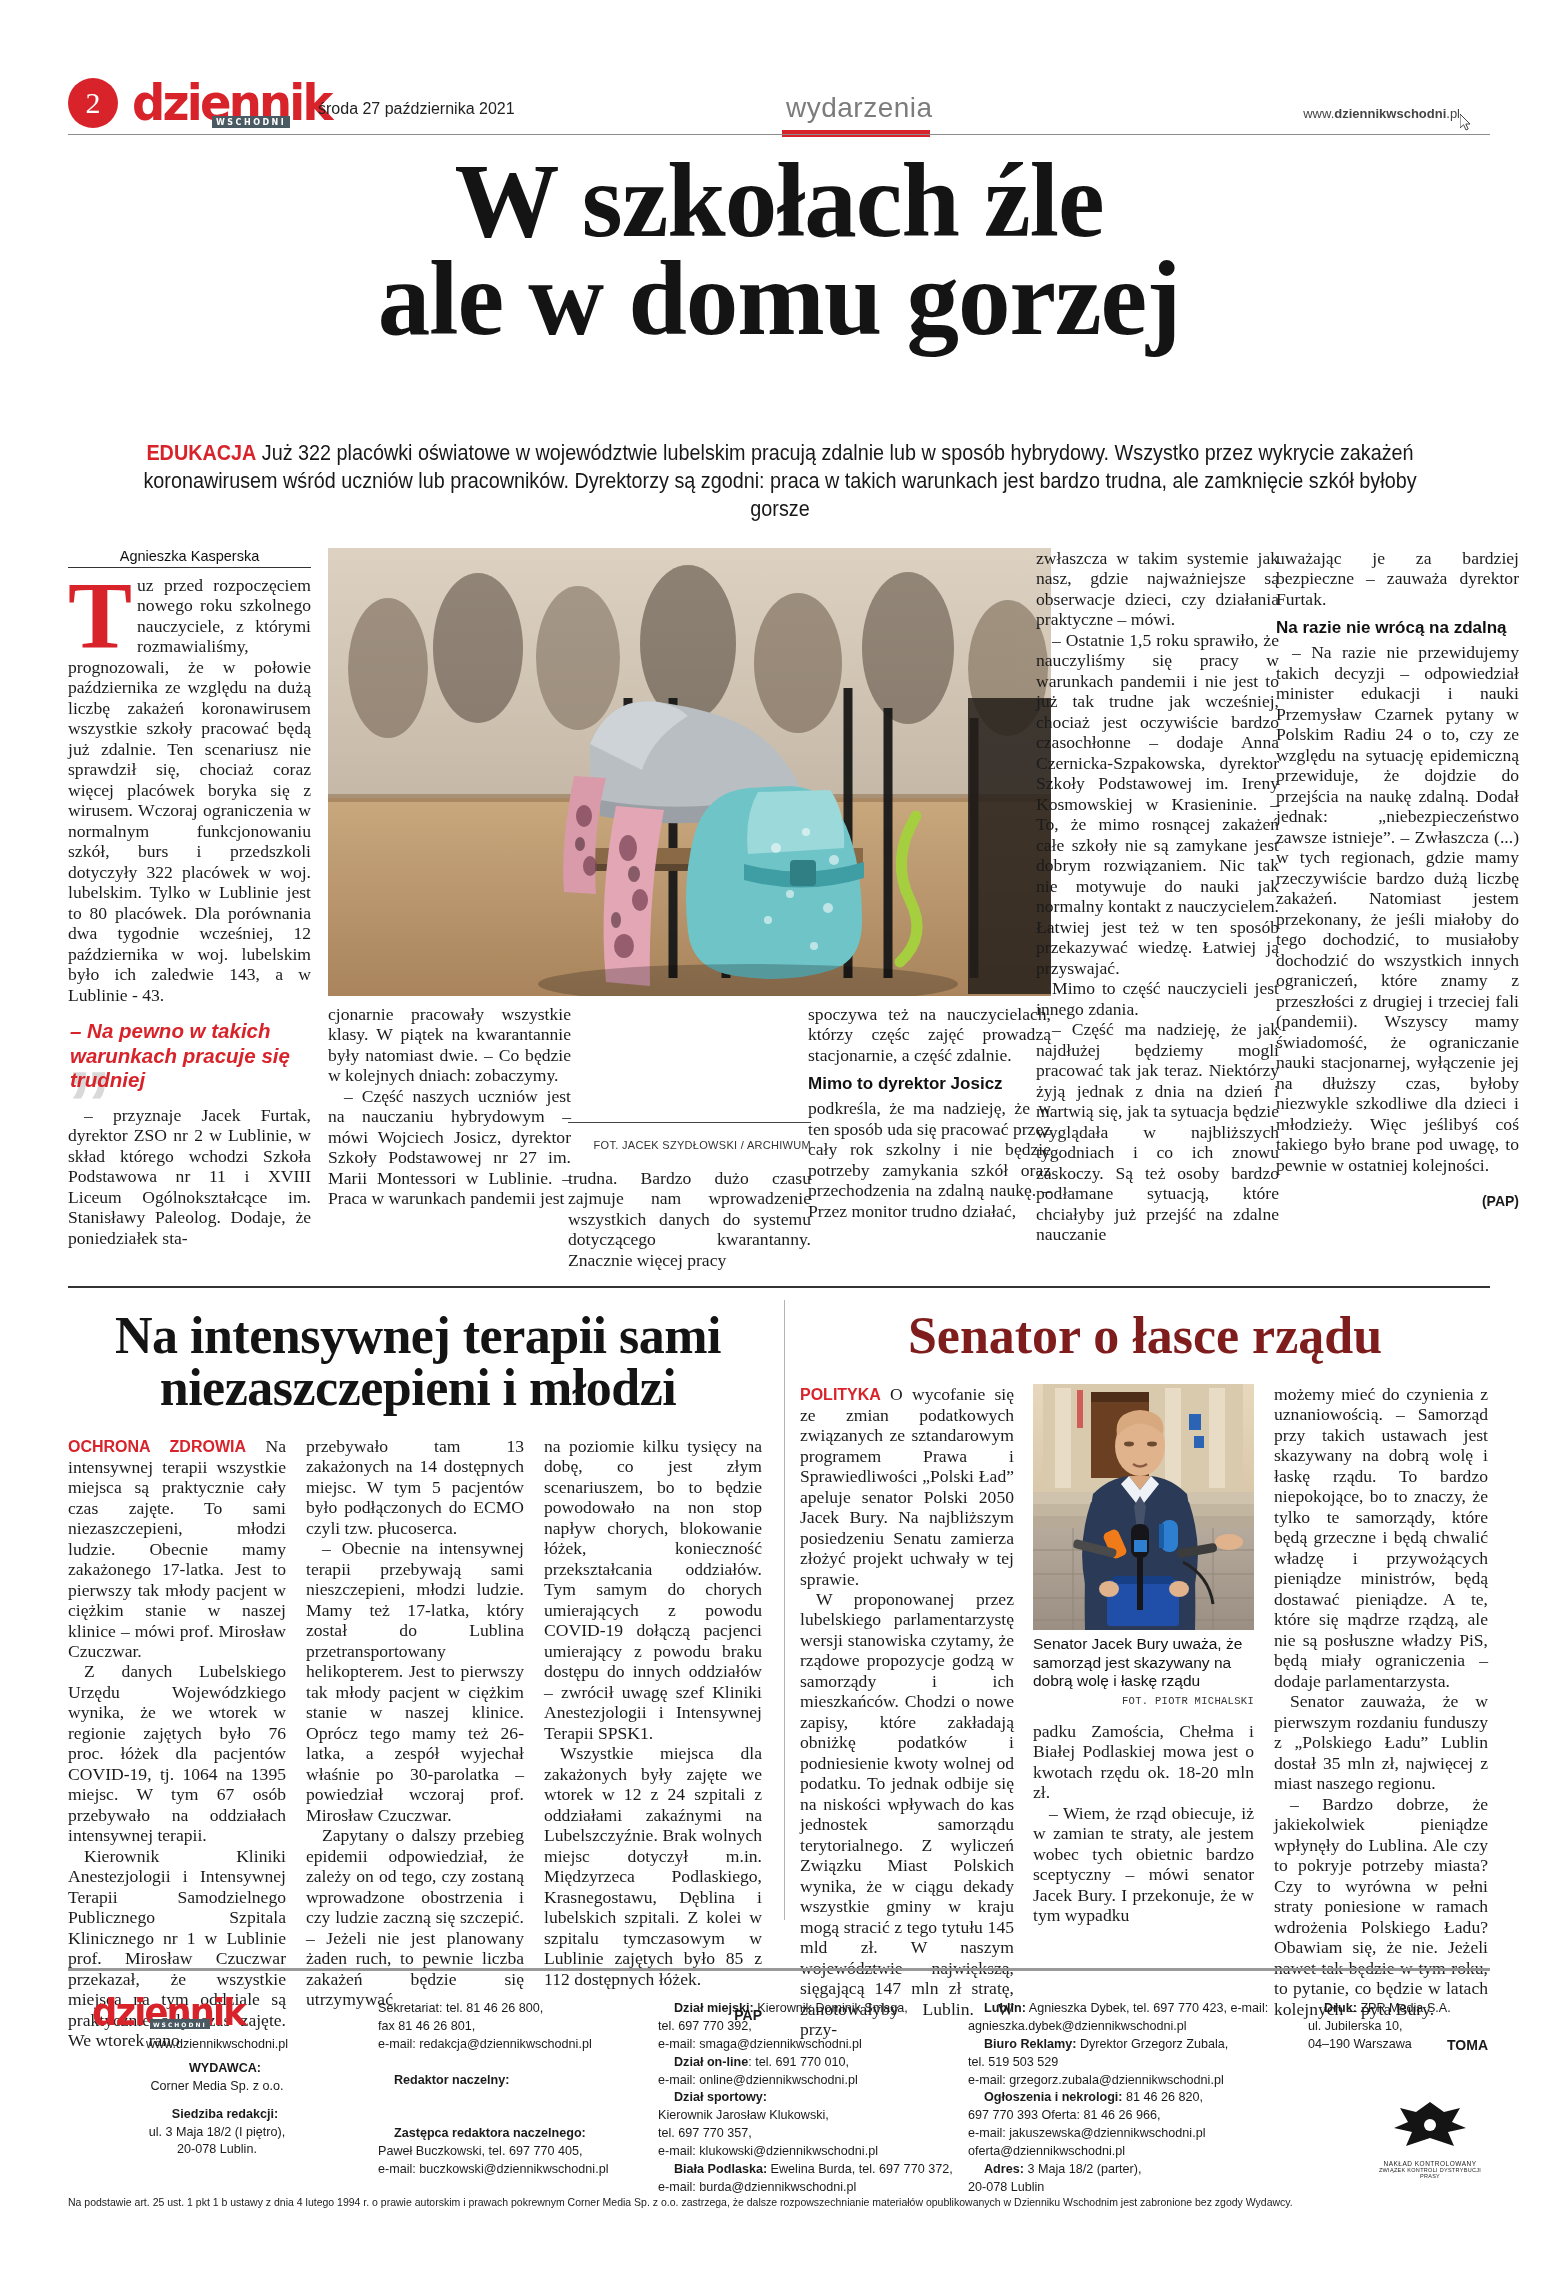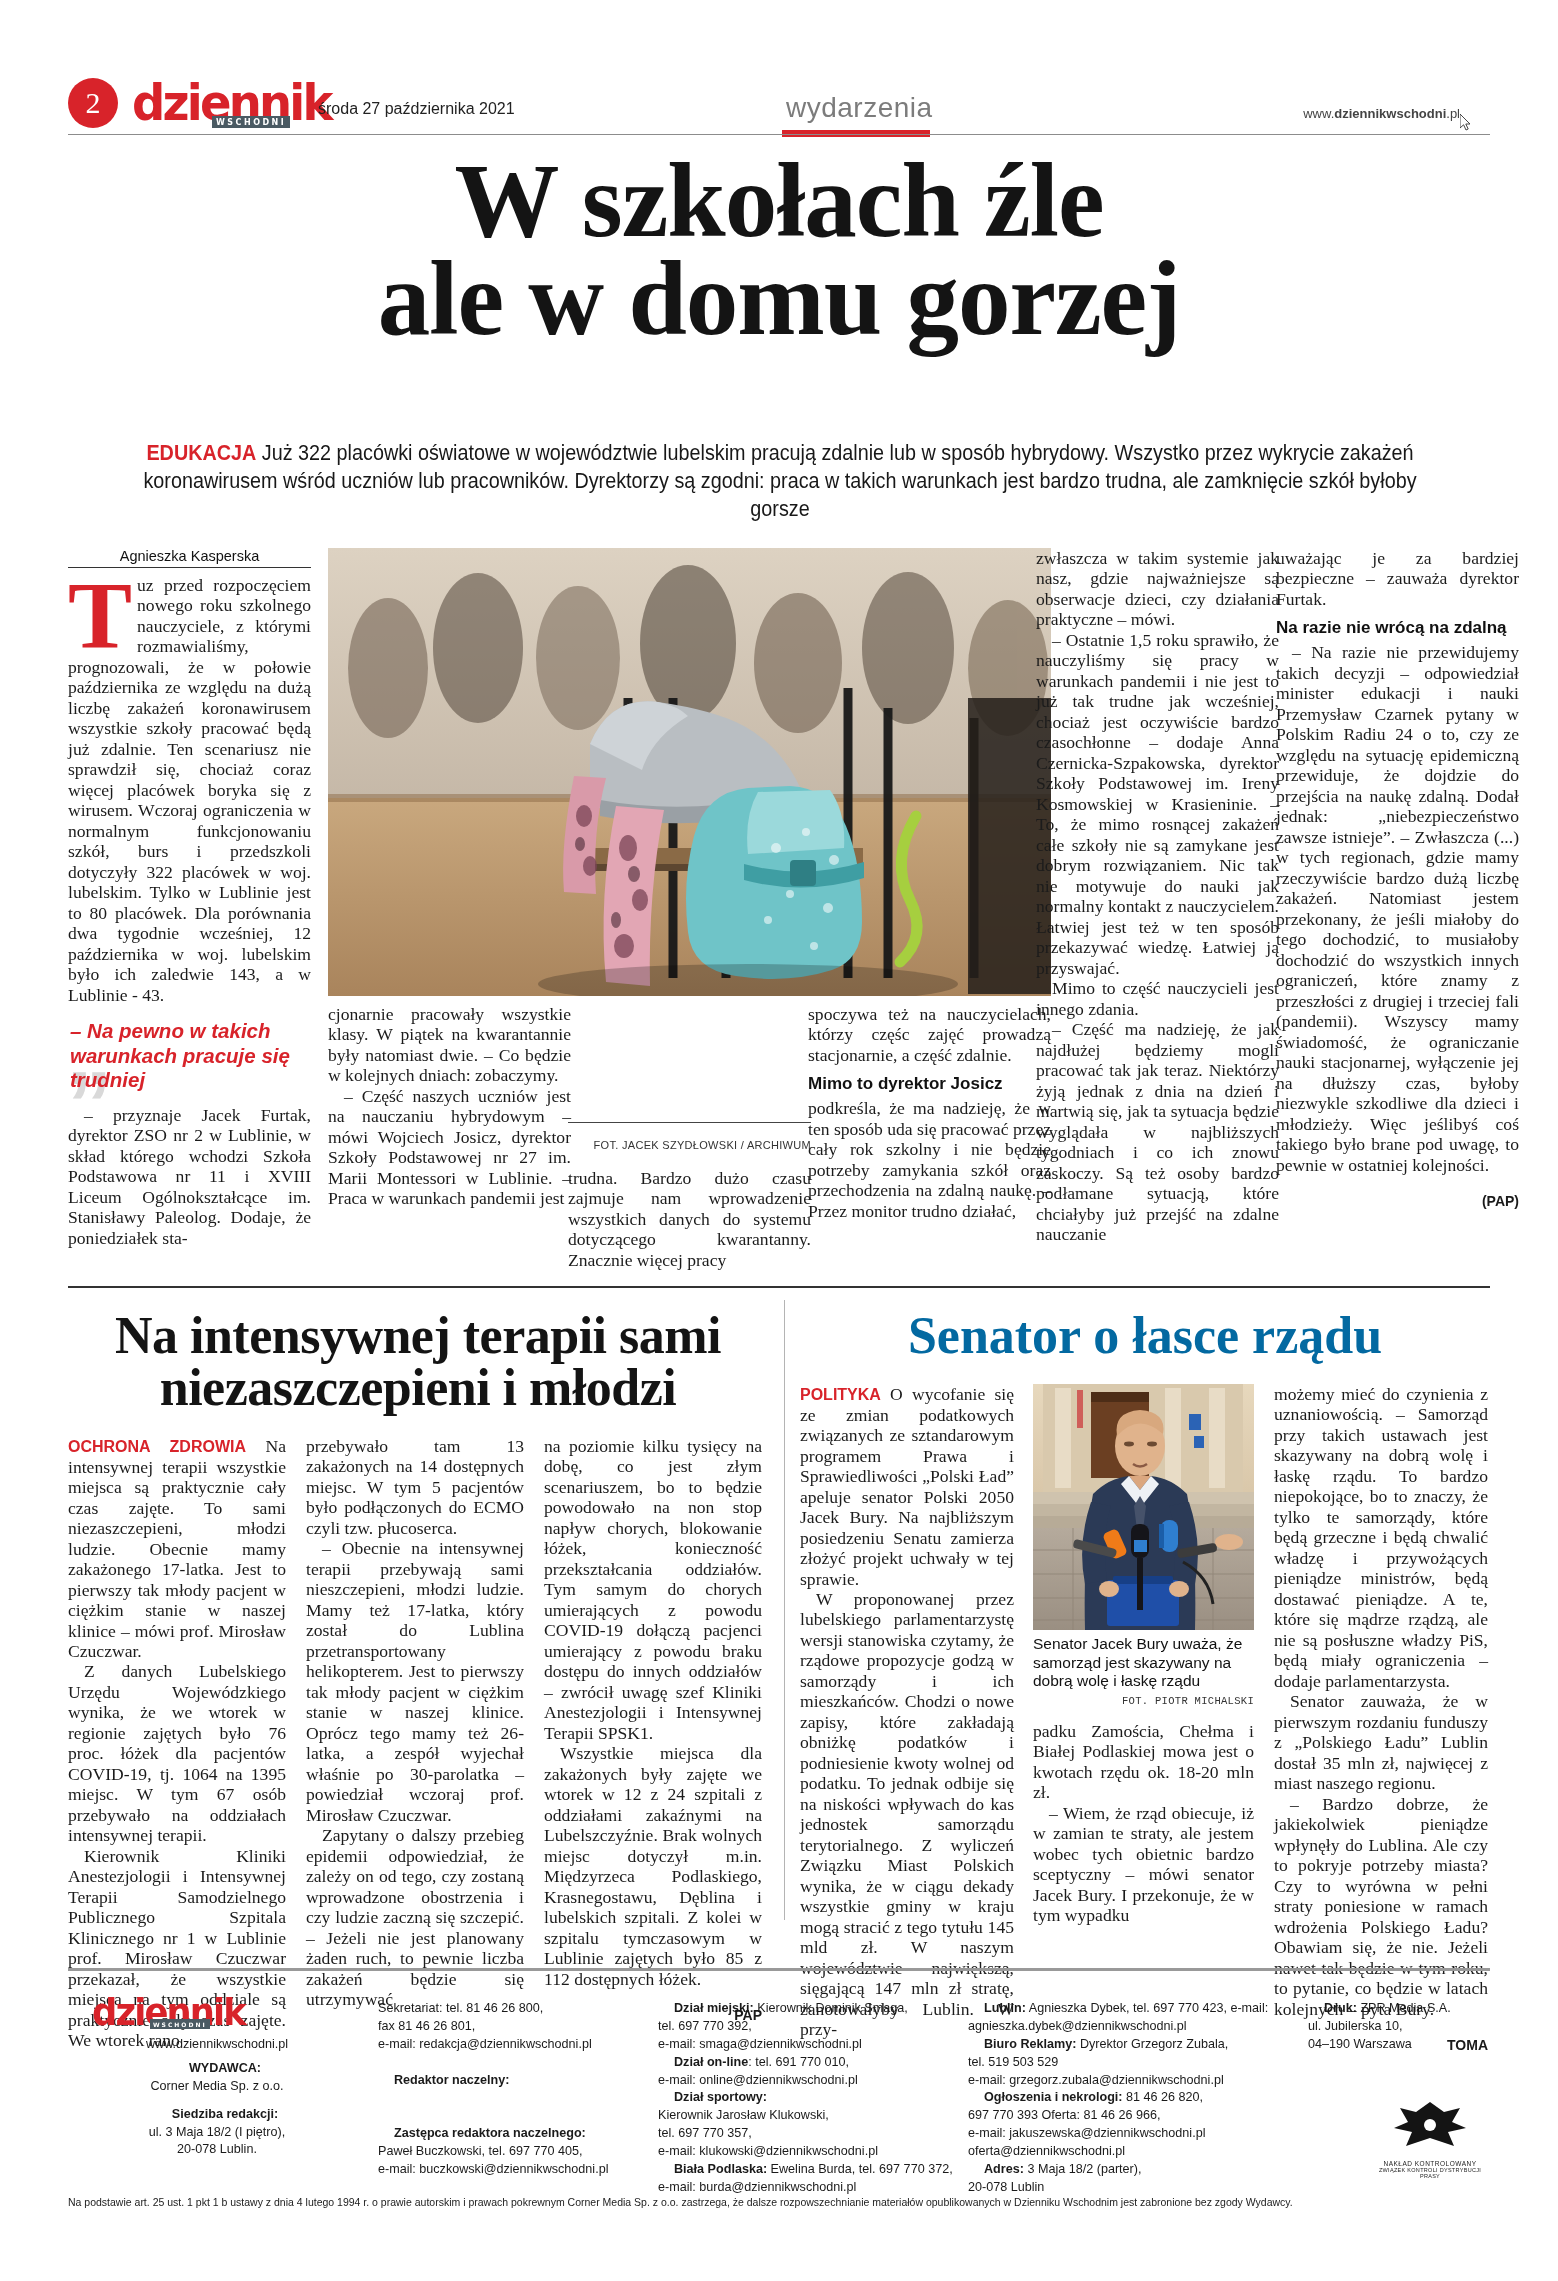--- a/index.html
+++ b/index.html
@@ -167,21 +167,21 @@
     font-size:52px; line-height:1.0; text-align:center; color:#141414;
     letter-spacing:-0.5px;
   }
   .kicker-red { color:#d8232a; font-weight:bold;
     font-family:"Liberation Sans", sans-serif; font-size:16px; }
 
   
   .art3 { position:absolute; left:800px; top:1310px; width:690px; }
   .head3 {
     font-family:"Liberation Serif", serif; font-weight:bold;
-    font-size:52px; line-height:1.0; text-align:center; color:#0369a1;
+    font-size:52px; line-height:1.0; text-align:center; color:#7f1d1d;
   }
   .photo3 { width:221px; height:246px; overflow:hidden; }
   .caption3 {
     font-family:"Liberation Sans", sans-serif; font-size:15.5px; line-height:1.2;
     color:#111; margin-top:5px;
   }
   .credit3 {
     font-family:Liberation Mono, monospace; font-size:10.5px; letter-spacing:0.3px;
     color:#333; text-align:right; margin-top:4px;
   }

